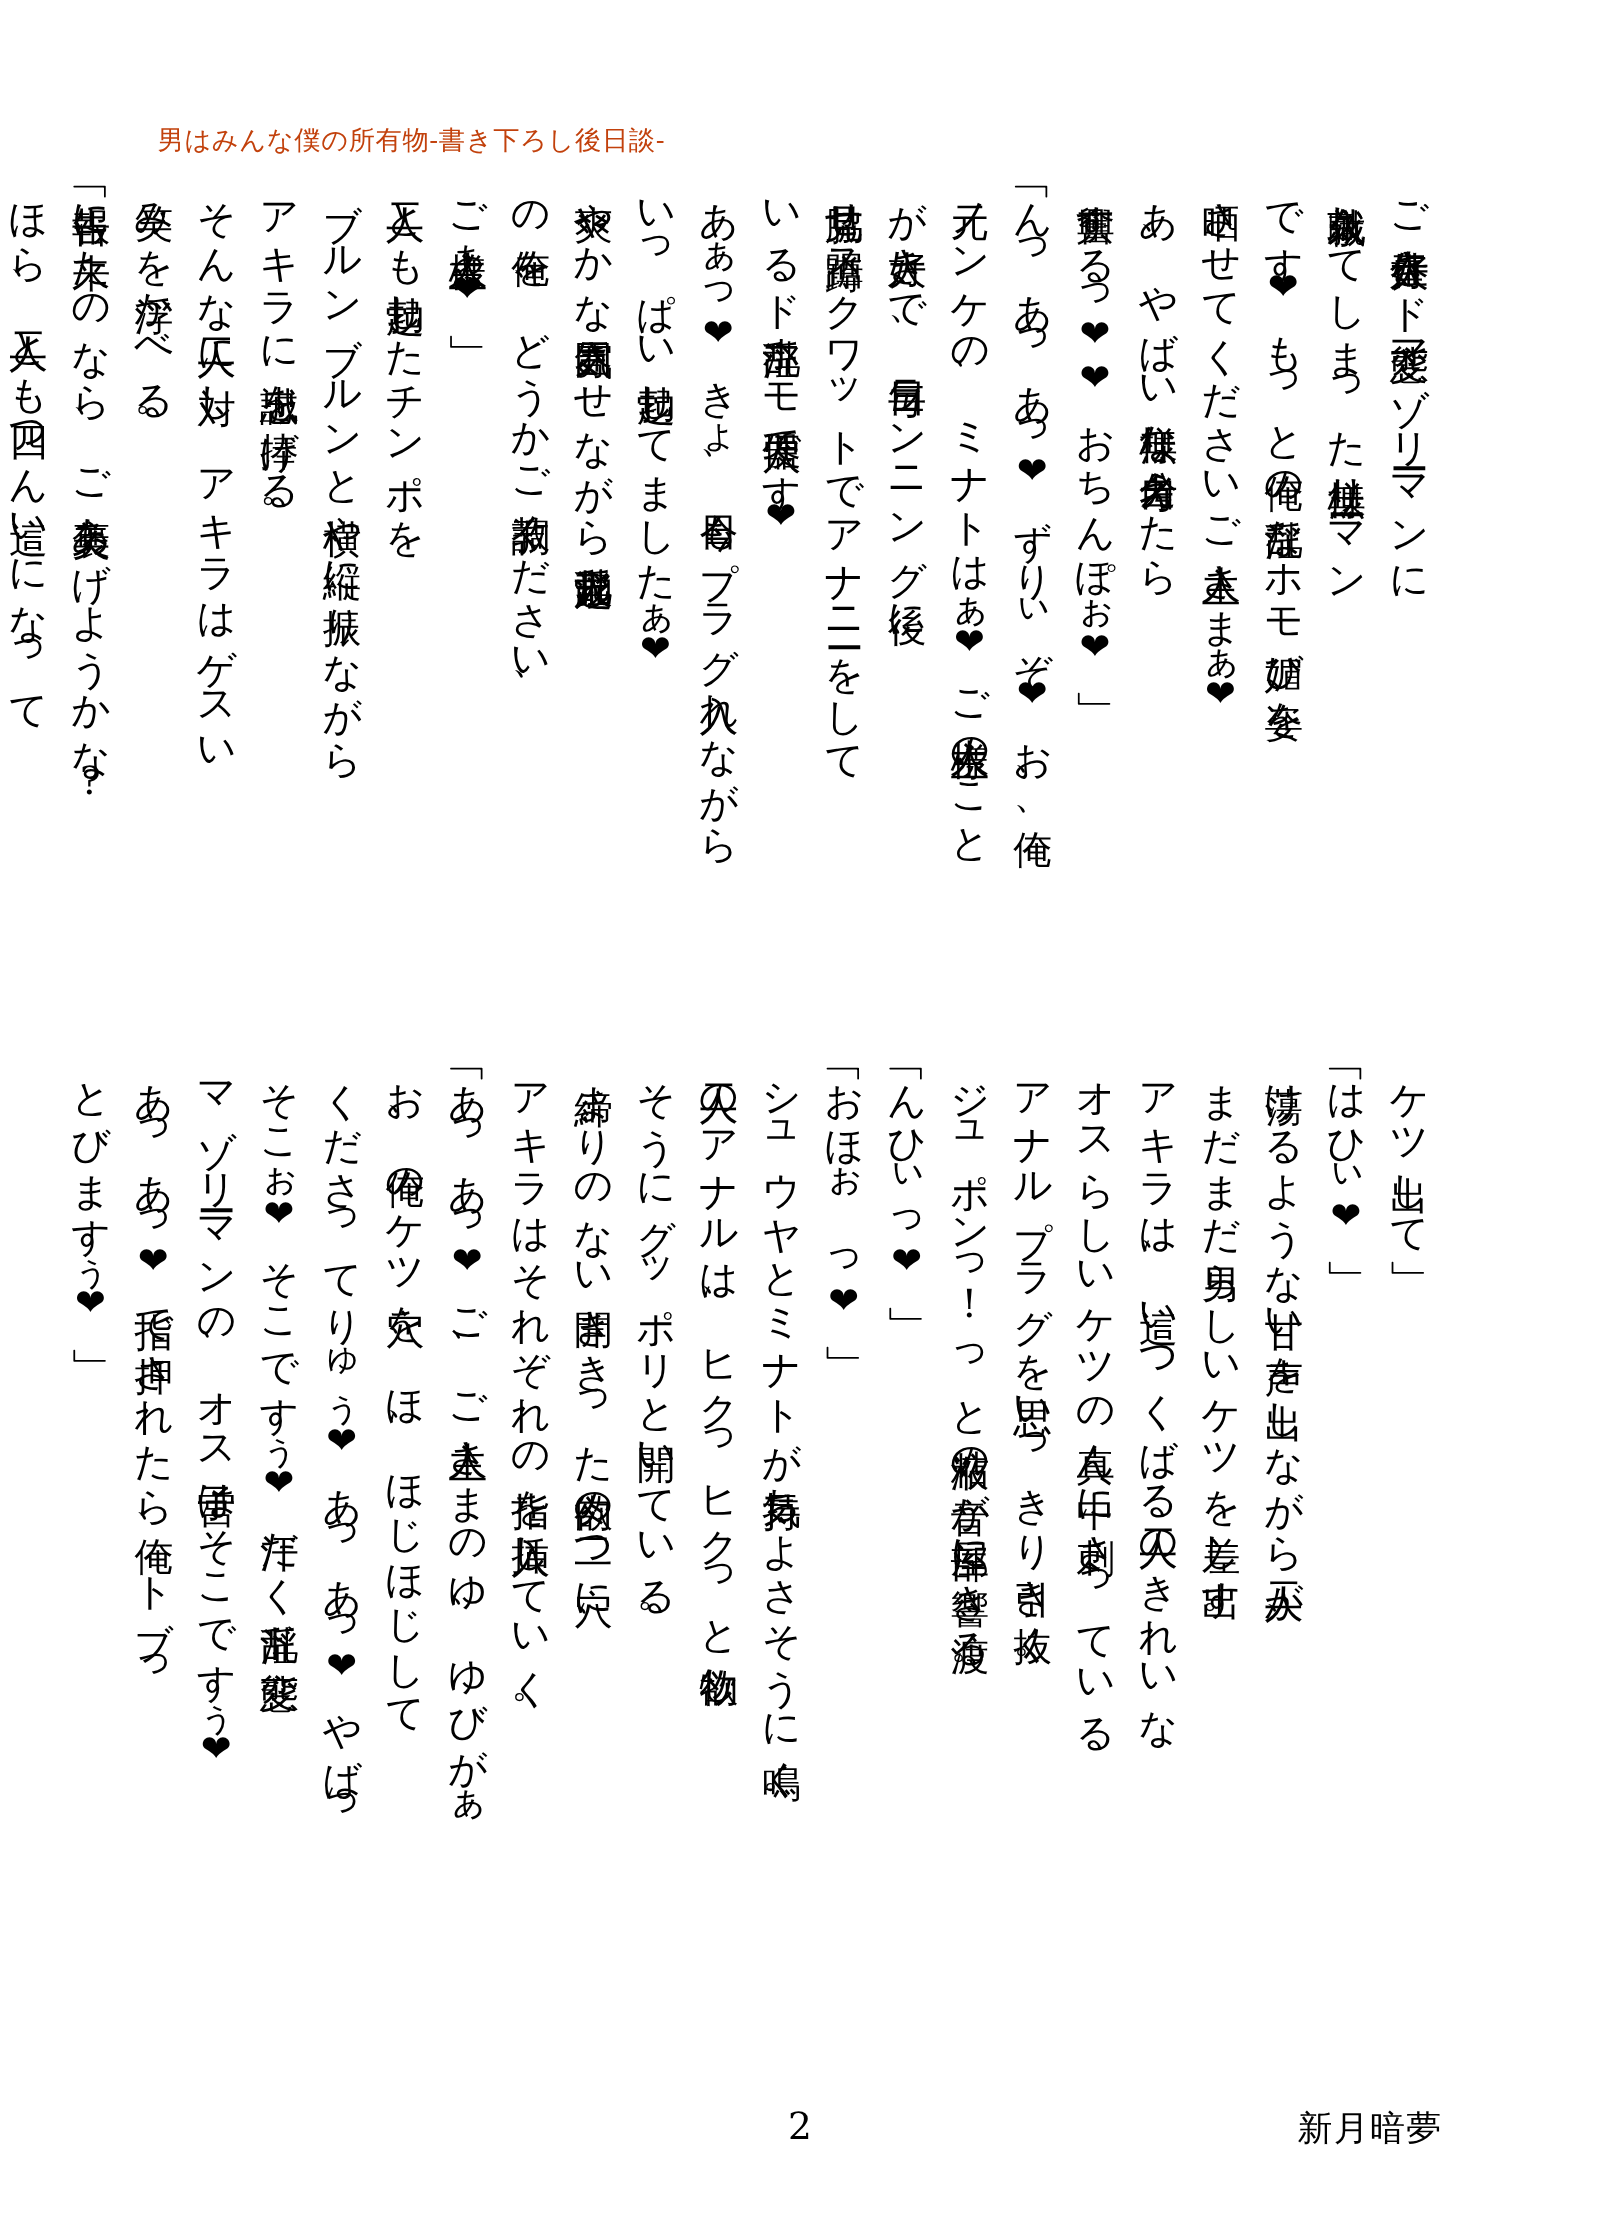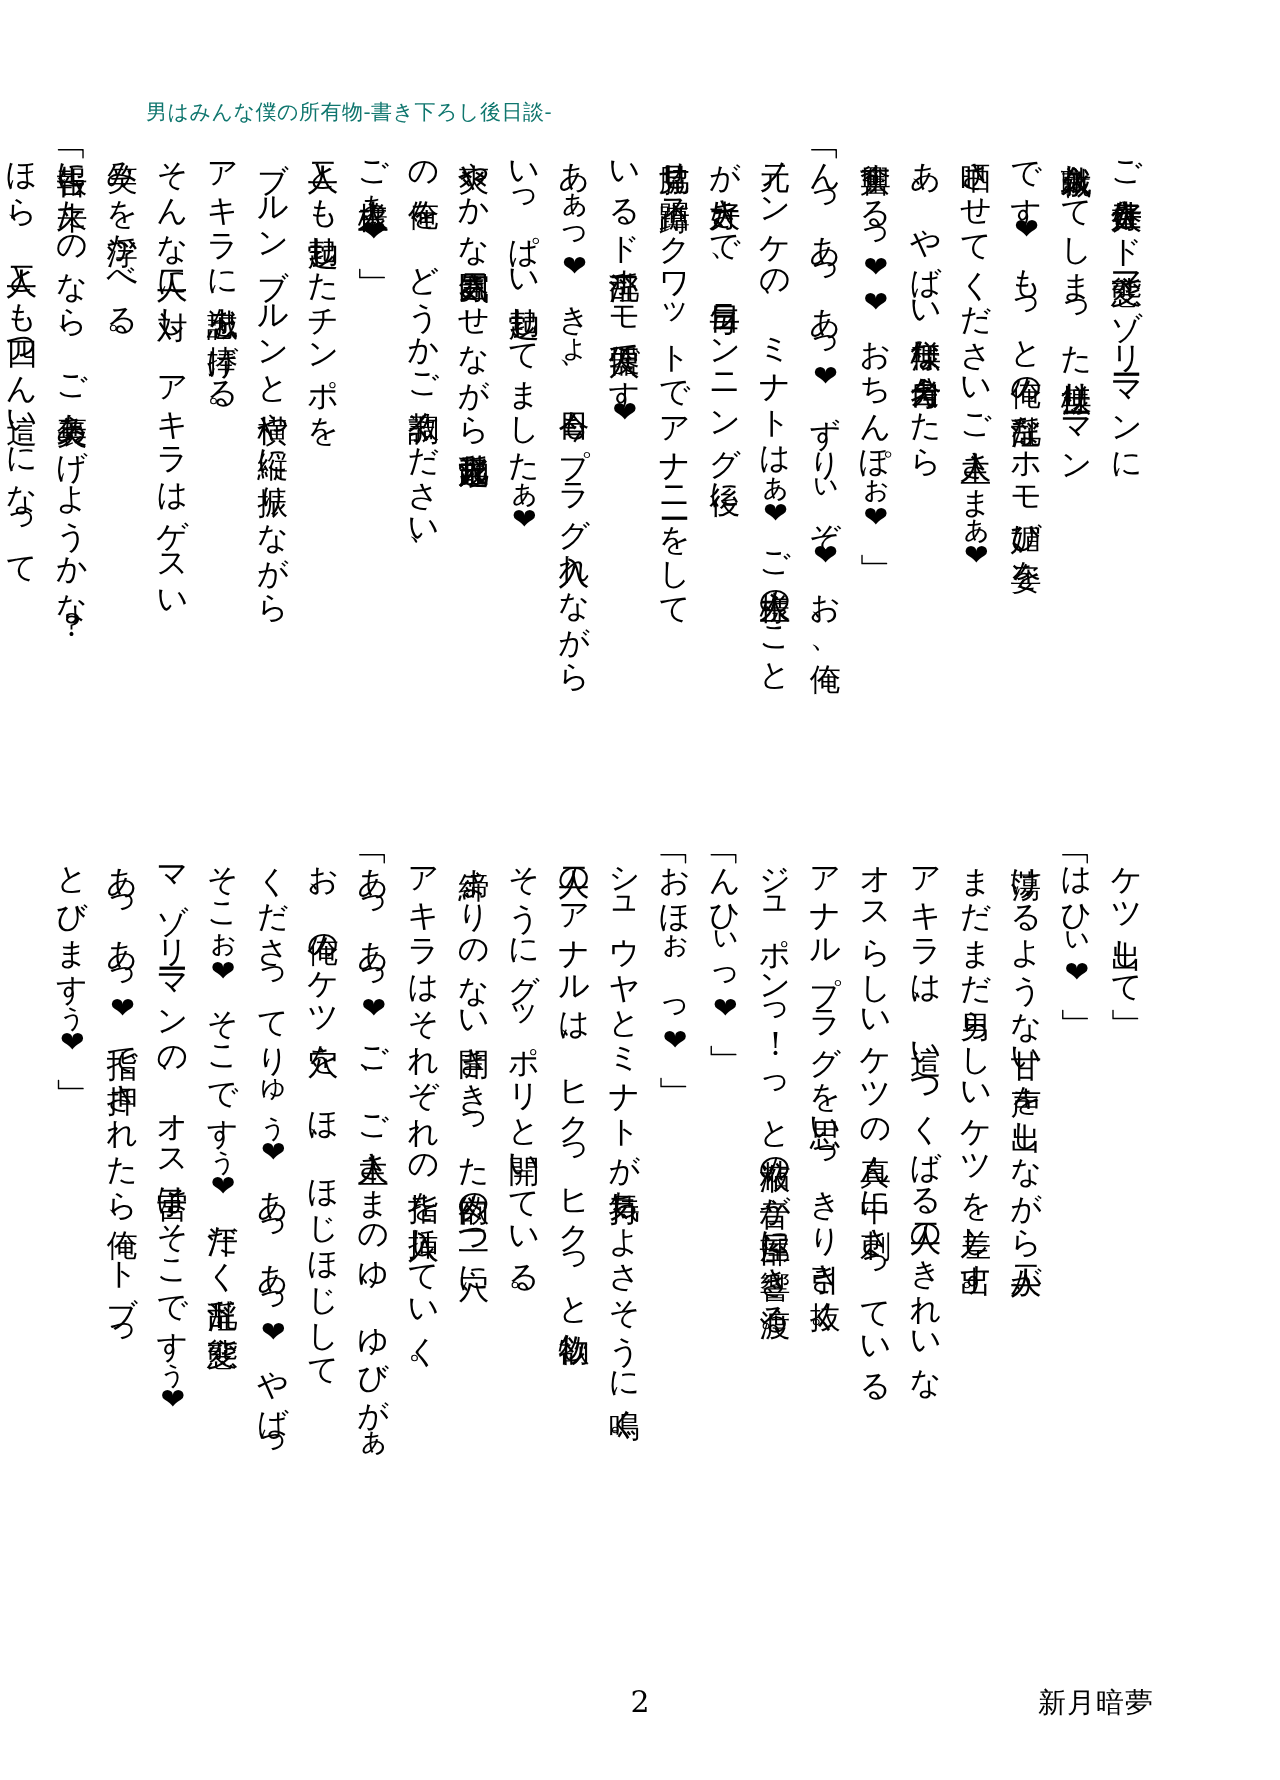--- a/index.html
+++ b/index.html
@@ -17,27 +17,27 @@
     width: 1280px;
     height: 1780px;
     background: #ffffff;
     overflow: hidden;
     box-sizing: border-box;
   }
 
   
   .running-header {
     position: absolute;
-    left: 146px;
+    left: 126px;
     top: 100px;
     font-size: 21px;
     line-height: 1.2;
     letter-spacing: 0.5px;
     white-space: nowrap;
-    color: #0f766e;
+    color: #c2410c;
     font-family: "DejaVu Serif", "Liberation Serif", serif;
   }
 
   
   .vblock {
     position: absolute;
     writing-mode: vertical-rl;
     -webkit-writing-mode: vertical-rl;
     text-orientation: upright;
     -webkit-text-orientation: upright;

